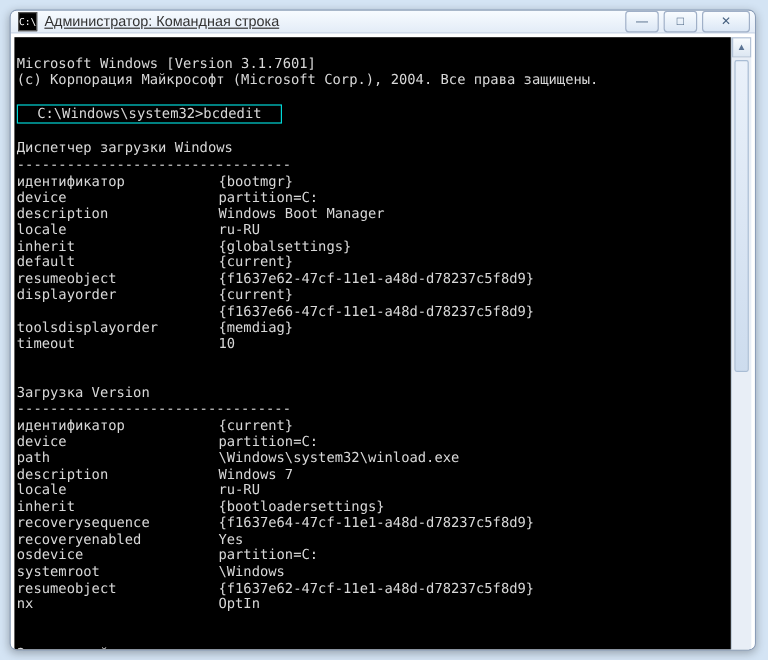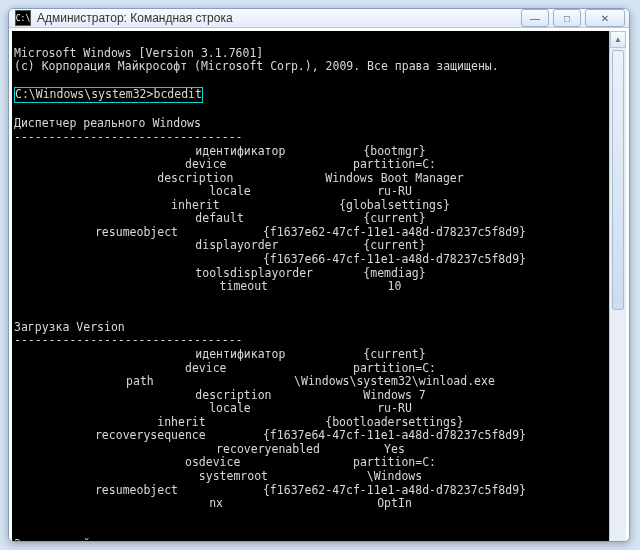--- a/index.html
+++ b/index.html
@@ -38,21 +38,21 @@
       background: #000;
       border: 1px solid #555;
       margin-right: 6px;
       display: inline-flex;
       align-items: center;
       justify-content: center;
       font-size: 8px;
       color: #fff;
       font-family: monospace;
     }
-    .title-text { flex: 1; }
+    .title-text { flex: 1; text-decoration: underline; }
     .win-controls { display: flex; gap: 4px; }
     .win-btn {
       width: 28px;
       height: 18px;
       border: 1px solid #a0b0c8;
       border-radius: 3px;
       background: linear-gradient(#f9fcff,#dbe7f5);
       display: flex;
       align-items: center;
       justify-content: center;
@@ -95,50 +95,50 @@
     }
     .sb-track { flex:1; background:#e8eef6; position:relative; }
     .sb-thumb {
       position:absolute;top:2px;left:2px;right:2px;height:260px;
       background:linear-gradient(#eaf1fa,#cddcee);
       border:1px solid #a8bcd4;border-radius:2px;
     }
     .hl {
       border: 1px solid #00d8d8;
       display: inline-block;
-      padding: 0 0px;
+      padding: 0 16px;
       margin-bottom:1px;
     }
     .sect { margin-top: 2px; }
-    .kv { display:flex;justify-content:center; }
+    .kv { display:flex; }
     .k { width: 168px; flex-shrink:0; }
     .dash-row { letter-spacing:0; }
   </style>
 </head>
 <body>
 
 <div class="window">
   <div class="titlebar">
     <span class="title-icon">C:\</span>
     <span class="title-text">Администратор: Командная строка</span>
     <div class="win-controls">
       <div class="win-btn">—</div>
       <div class="win-btn">□</div>
       <div class="win-btn close">✕</div>
     </div>
   </div>
 
   <div class="terminal-wrap">
     <div class="terminal">
 <span>Microsoft Windows [Version 3.1.7601]</span>
-<span>(c) Корпорация Майкрософт (Microsoft Corp.), 2009. Все права защищены.</span>
+<span>(c) Корпорация Майкрософт (Microsoft Corp.), 2004. Все права защищены.</span>
 
 <span class="hl">C:\Windows\system32&gt;bcdedit</span>
 
-<span class="sect">Диспетчер реального Windows</span>
+<span class="sect">Диспетчер загрузки Windows</span>
 <span class="dash-row">---------------------------------</span>
 <div id="s1"><div class="kv"><span class="k">идентификатор</span><span>{bootmgr}</span></div><div class="kv"><span class="k">device</span><span>partition=C:</span></div><div class="kv"><span class="k">description</span><span>Windows Boot Manager</span></div><div class="kv"><span class="k">locale</span><span>ru-RU</span></div><div class="kv"><span class="k">inherit</span><span>{globalsettings}</span></div><div class="kv"><span class="k">default</span><span>{current}</span></div><div class="kv"><span class="k">resumeobject</span><span>{f1637e62-47cf-11e1-a48d-d78237c5f8d9}</span></div><div class="kv"><span class="k">displayorder</span><span>{current}</span></div><div class="kv"><span class="k"></span><span>{f1637e66-47cf-11e1-a48d-d78237c5f8d9}</span></div><div class="kv"><span class="k">toolsdisplayorder</span><span>{memdiag}</span></div><div class="kv"><span class="k">timeout</span><span>10</span></div></div>
 
 <span class="sect">Загрузка Version</span>
 <span class="dash-row">---------------------------------</span>
 <div id="s2"><div class="kv"><span class="k">идентификатор</span><span>{current}</span></div><div class="kv"><span class="k">device</span><span>partition=C:</span></div><div class="kv"><span class="k">path</span><span>\Windows\system32\winload.exe</span></div><div class="kv"><span class="k">description</span><span>Windows 7</span></div><div class="kv"><span class="k">locale</span><span>ru-RU</span></div><div class="kv"><span class="k">inherit</span><span>{bootloadersettings}</span></div><div class="kv"><span class="k">recoverysequence</span><span>{f1637e64-47cf-11e1-a48d-d78237c5f8d9}</span></div><div class="kv"><span class="k">recoveryenabled</span><span>Yes</span></div><div class="kv"><span class="k">osdevice</span><span>partition=C:</span></div><div class="kv"><span class="k">systemroot</span><span>\Windows</span></div><div class="kv"><span class="k">resumeobject</span><span>{f1637e62-47cf-11e1-a48d-d78237c5f8d9}</span></div><div class="kv"><span class="k">nx</span><span>OptIn</span></div></div>
 
 <span class="sect">Загрузочный сектор реального режима</span>
 
 

